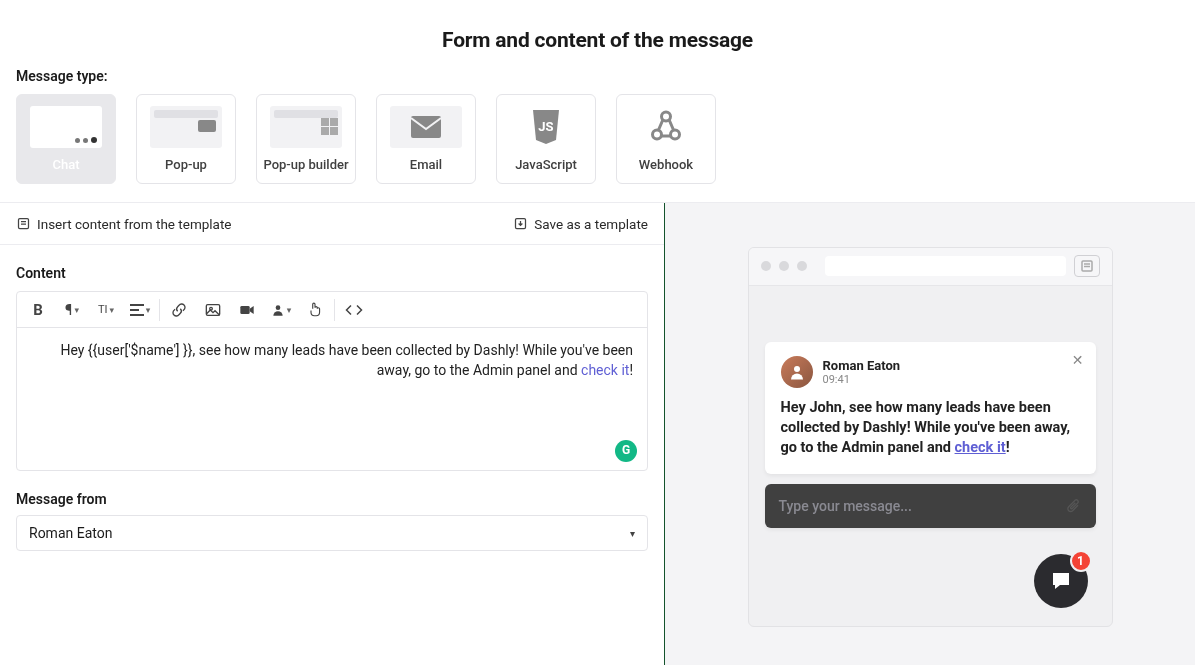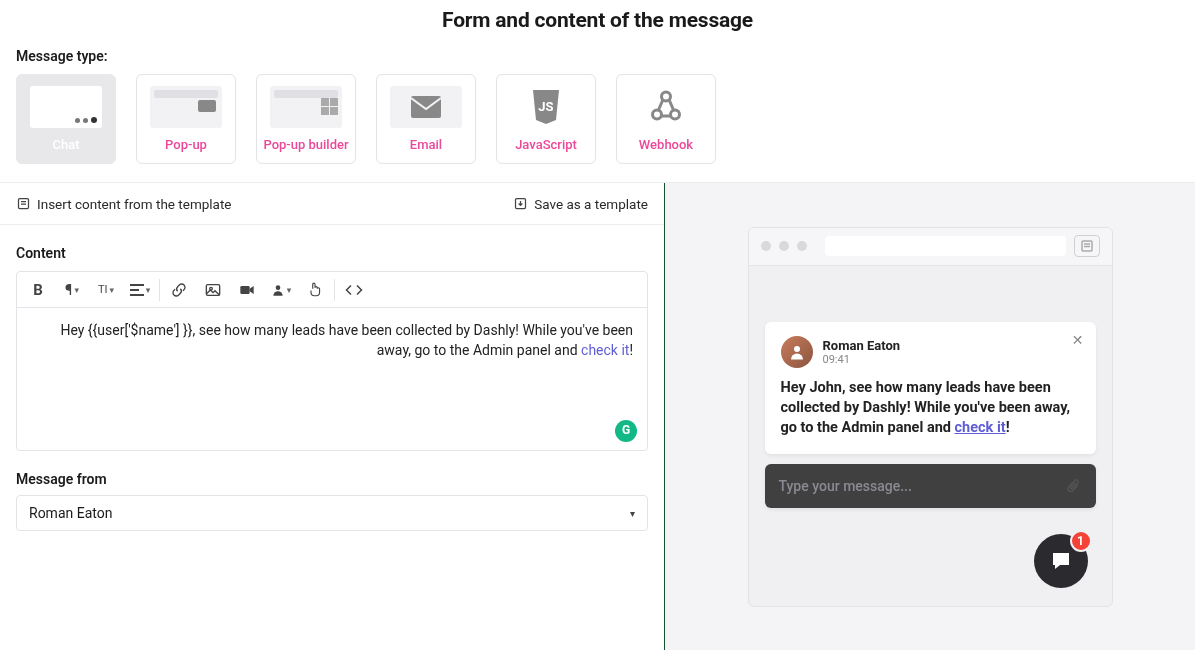--- a/index.html
+++ b/index.html
@@ -9,21 +9,21 @@
     color: #1a1a1a;
     width: 1195px;
     height: 665px;
     overflow: hidden;
   }
   .page-title {
     text-align: center;
     font-size: 21px;
     font-weight: 700;
     letter-spacing: -0.2px;
-    padding-top: 8px;
+    padding-top: 28px;
     padding-bottom: 10px;
   }
   .section-label {
     font-size: 14px;
     font-weight: 600;
     padding: 6px 0 10px 16px;
   }
   .types-row {
     display: flex;
     gap: 20px;
@@ -55,21 +55,21 @@
     position: relative;
     display: flex;
     align-items: center;
     justify-content: center;
   }
   .type-card.selected .type-thumb { background: #fff; }
   .type-card-label {
     margin-top: 9px;
     font-size: 13px;
     font-weight: 500;
-    color: #ec4899;
+    color: #404040;
     white-space: nowrap;
   }
   .split {
     display: flex;
     border-top: 1px solid #ececf0;
     height: 468px;
   }
   .left {
     width: 665px;
     border-right: 1px solid #14532d;

